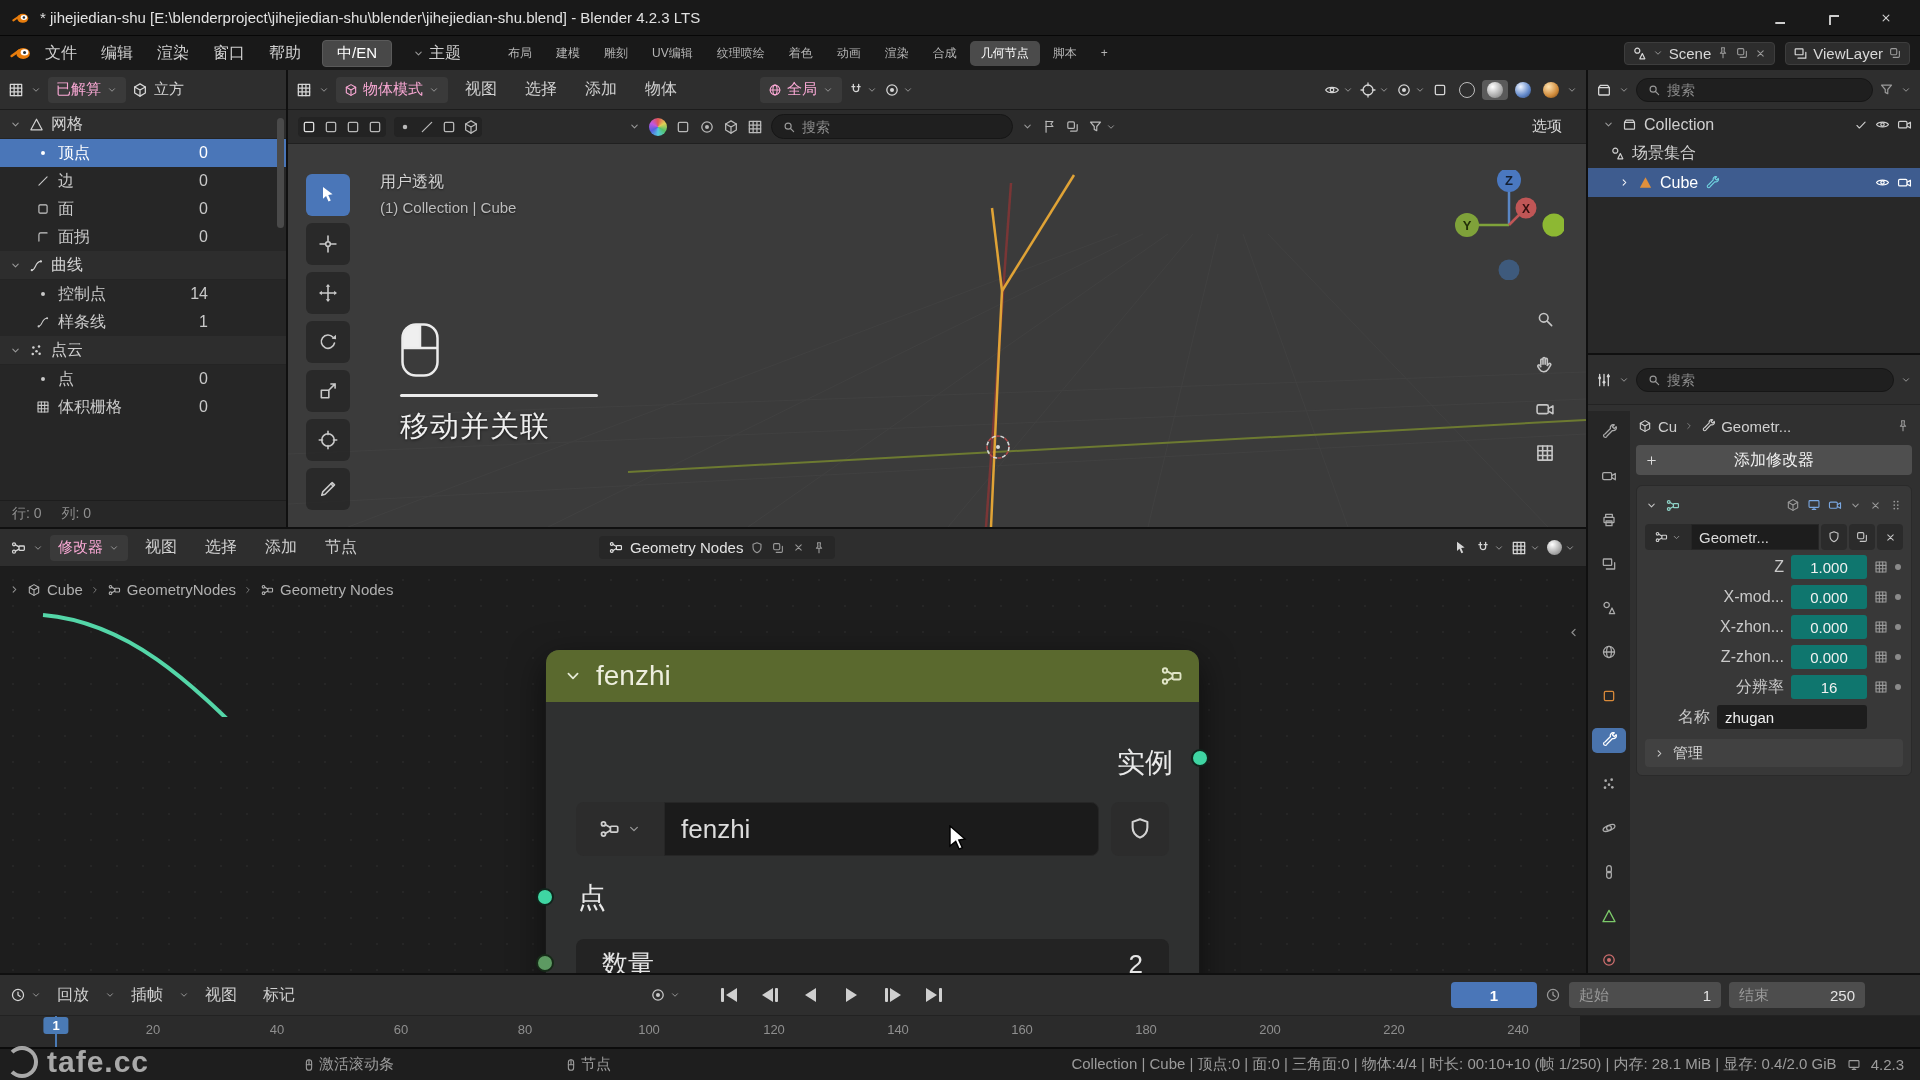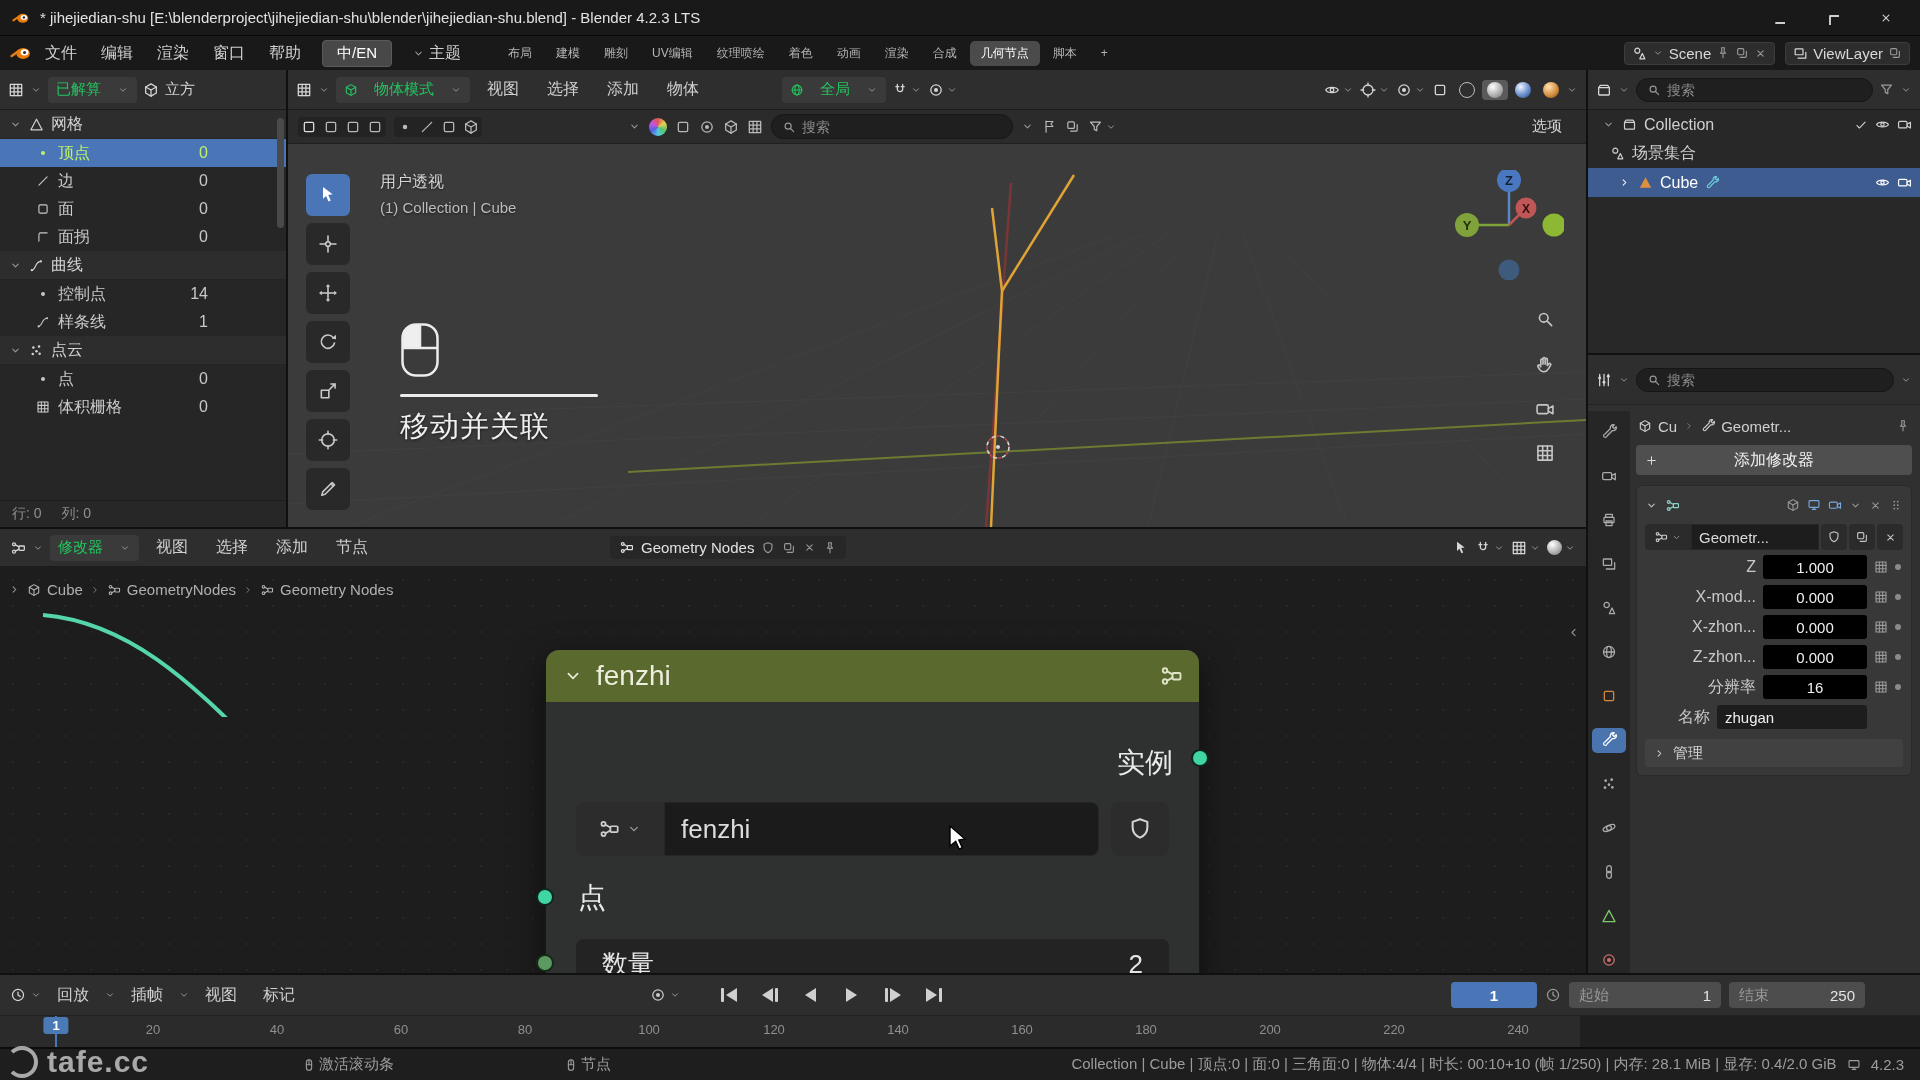--- a/index.html
+++ b/index.html
@@ -23,25 +23,25 @@
 .theme-dd{display:flex;align-items:center;gap:4px;margin-left:10px;padding:3px 8px;color:#cfcfcf;font-size:16px}
 .tabs{display:flex;align-items:center;gap:2px;margin-left:26px}
 .tab{padding:4px 11px;font-size:12px;color:#b5b5b5;border-radius:5px;white-space:nowrap}
 .tab.active{background:#4b4b4b;color:#fff}
 .dd-widget{display:flex;align-items:center;gap:5px;background:#2d2d2d;border:1px solid #3d3d3d;border-radius:4px;padding:2px 7px;font-size:15px;color:#d8d8d8}
 
 #main{position:absolute;top:70px;left:0;width:1920px;height:903px;background:#141414}
 .ed-header{height:40px;background:#2e2e2e;display:flex;align-items:center;padding:0 8px;gap:6px;border-bottom:1px solid #1c1c1c}
 
 #spreadsheet{position:absolute;left:0;top:0;width:288px;height:457px;background:#262626;border-right:2px solid #101010;display:flex;flex-direction:column}
-.dd-btn{display:flex;align-items:center;gap:16px;background:#3a3a3a;border-radius:4px;padding:2px 8px;font-size:15px;color:#22c55e;height:26px}
+.dd-btn{display:flex;align-items:center;gap:5px;background:#3a3a3a;border-radius:4px;padding:2px 8px;font-size:15px;color:#f9a8d4;height:26px}
 .ss-group{height:29px;display:flex;align-items:center;gap:7px;background:#2d2d2d;padding:0 9px;font-size:16px;color:#d2d2d2;border-bottom:1px solid #242424}
 .ss-row{height:28px;display:flex;align-items:center;gap:8px;padding:0 0 0 36px;font-size:16px;color:#c9c9c9}
 .ss-row .val{margin-left:auto;padding-right:78px}
-.ss-row.sel{background:#4a76b8;color:#bef264}
+.ss-row.sel{background:#4a76b8;color:#ffffff}
 .ss-footer{margin-top:auto;height:27px;display:flex;align-items:center;gap:20px;padding:0 12px;font-size:14px;color:#909090;background:#272727;border-top:1px solid #1d1d1d}
 
 #viewport{position:absolute;left:288px;top:0;width:1298px;height:457px;background:#3b3b3b;overflow:hidden}
 .vp-h2{height:34px;background:#2b2b2b;display:flex;align-items:center;padding:0 10px;gap:8px;border-bottom:1px solid #202020;color:#b9b9b9}
 .icgrp{display:flex;align-items:center;background:#232323;border-radius:4px;padding:2px 3px;gap:6px}
 .search-box{display:flex;align-items:center;gap:6px;background:#1f1f1f;border:1px solid #161616;border-radius:13px;height:25px;padding:0 10px}
 .search-box input{background:transparent;border:0;outline:0;color:#fdba74;font-size:14px;width:200px;font-family:inherit}
 .search-box input::placeholder{color:#8a8a8a}
 #vp-canvas{position:absolute;left:0;top:74px;right:0;bottom:0;overflow:hidden}
 #vp-scene{position:absolute;inset:0}
@@ -101,21 +101,21 @@
 .addmod{position:relative;height:30px;background:#4f4f4f;border-radius:4px;display:flex;align-items:center;justify-content:center;font-size:16px;color:#f0f0f0;margin:4px 2px 0}
 .addmod .plus{position:absolute;left:9px;color:#dcdcdc}
 .mod-panel{margin:10px 2px 0;background:#383838;border:1px solid #2a2a2a;border-radius:6px;padding:5px 8px 8px}
 .mod-head{height:28px;display:flex;align-items:center;gap:7px;color:#c6c6c6}
 .mod-name{height:30px;display:flex;align-items:center;margin-top:3px}
 .mn-dd{width:46px;height:26px;background:#2b2b2b;border-radius:4px 0 0 4px;display:flex;align-items:center;justify-content:center;gap:3px;color:#cfcfcf}
 .mn-input{flex:1;height:26px;background:#1d1d1d;border:1px solid #262626;color:#dcdcdc;font-size:15px;padding:0 7px;outline:0;font-family:inherit;min-width:0}
 .mn-btn{width:26px;height:26px;margin-left:2px;background:#2b2b2b;border-radius:4px;display:flex;align-items:center;justify-content:center;color:#c6c6c6}
 .prop-row{height:30px;display:flex;align-items:center;gap:7px;padding-right:2px}
 .prop-label{flex:1;text-align:right;font-size:16px;color:#c9c9c9;white-space:nowrap;overflow:hidden}
-.prop-field{width:104px;height:24px;background:#000000;border-radius:3px;display:flex;align-items:center;justify-content:center;font-size:15px;color:#f0f0f0}
+.prop-field{width:76px;height:24px;background:#0f766e;border-radius:3px;display:flex;align-items:center;justify-content:center;font-size:15px;color:#f0f0f0}
 .prop-field.darkf{width:150px;background:#1d1d1d;justify-content:flex-start;padding:0 8px}
 .pdot{width:6px;height:6px;border-radius:50%;background:#8a8a8a}
 .subpanel{margin-top:7px;height:28px;background:#414141;border-radius:4px;display:flex;align-items:center;gap:7px;padding:0 8px;font-size:15px;color:#d2d2d2}
 
 #timeline{position:absolute;top:973px;left:0;width:1920px;height:74px;background:#2e2e2e;border-top:2px solid #101010}
 #tl-header{height:40px;position:relative;display:flex;align-items:center;padding:0 10px;gap:4px}
 #tl-center{position:absolute;left:650px;display:flex;align-items:center;gap:10px}
 .tp-btn{width:31px;height:26px;display:flex;align-items:center;justify-content:center;gap:2px;border-radius:4px;color:#cfcfcf}
 .tri-l{width:0;height:0;border-top:7px solid transparent;border-bottom:7px solid transparent;border-right:11px solid #cfcfcf}
 .tri-r{width:0;height:0;border-top:7px solid transparent;border-bottom:7px solid transparent;border-left:11px solid #cfcfcf}

